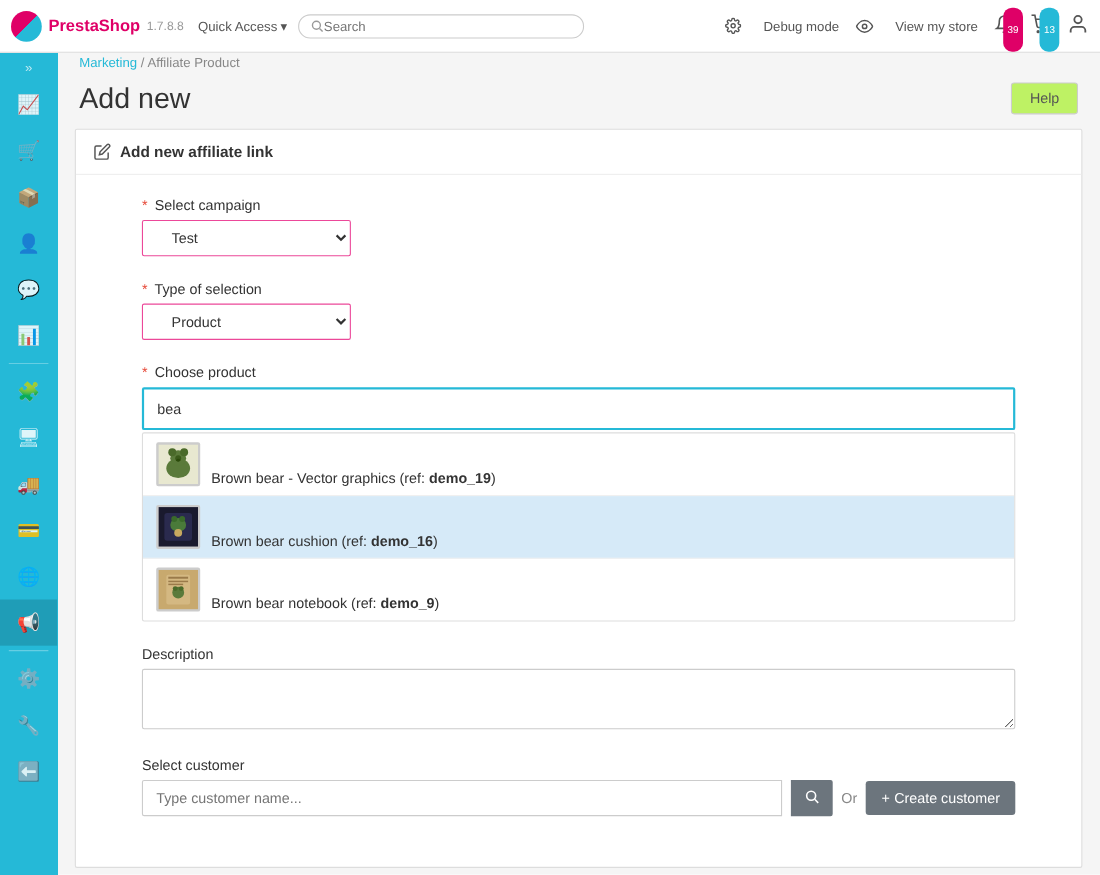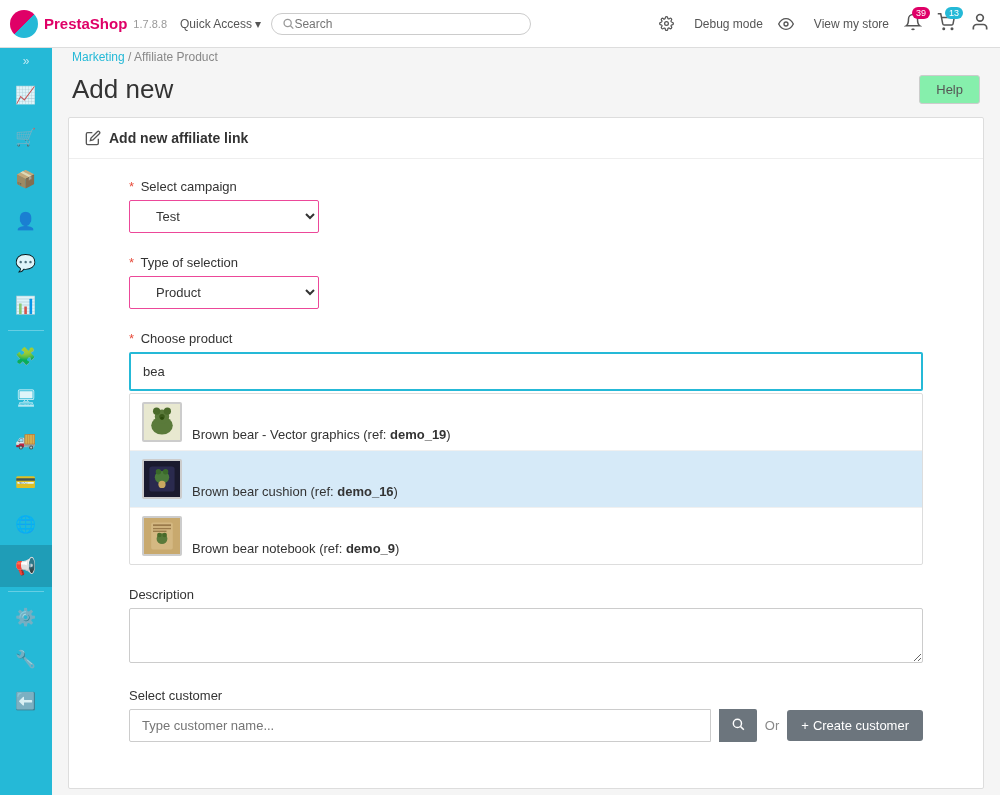--- a/index.html
+++ b/index.html
@@ -82,21 +82,21 @@
       position: relative;
       cursor: pointer;
     }
     .badge {
       position: absolute;
       top: -6px; right: -8px;
       background: #df0067;
       color: #fff;
       font-size: 9px;
       border-radius: 8px;
-      padding: 1px 4px;
+      padding: 15px 4px;
       min-width: 16px;
       text-align: center;
     }
     .badge.teal { background: #25b9d7; }
 
     
     .sidebar {
       position: fixed;
       top: 40px; left: 0; bottom: 0;
       width: 52px;
@@ -156,21 +156,21 @@
       justify-content: space-between;
       padding: 6px 20px 12px;
     }
     .page-title {
       font-size: 26px;
       font-weight: 300;
       color: #333;
     }
     .help-btn {
       border: 1px solid #ccc;
-      background: #86efac;
+      background: #bef264;
       color: #555;
       padding: 6px 16px;
       border-radius: 3px;
       cursor: pointer;
       font-size: 13px;
     }
 
     
     .card {
       background: #fff;

